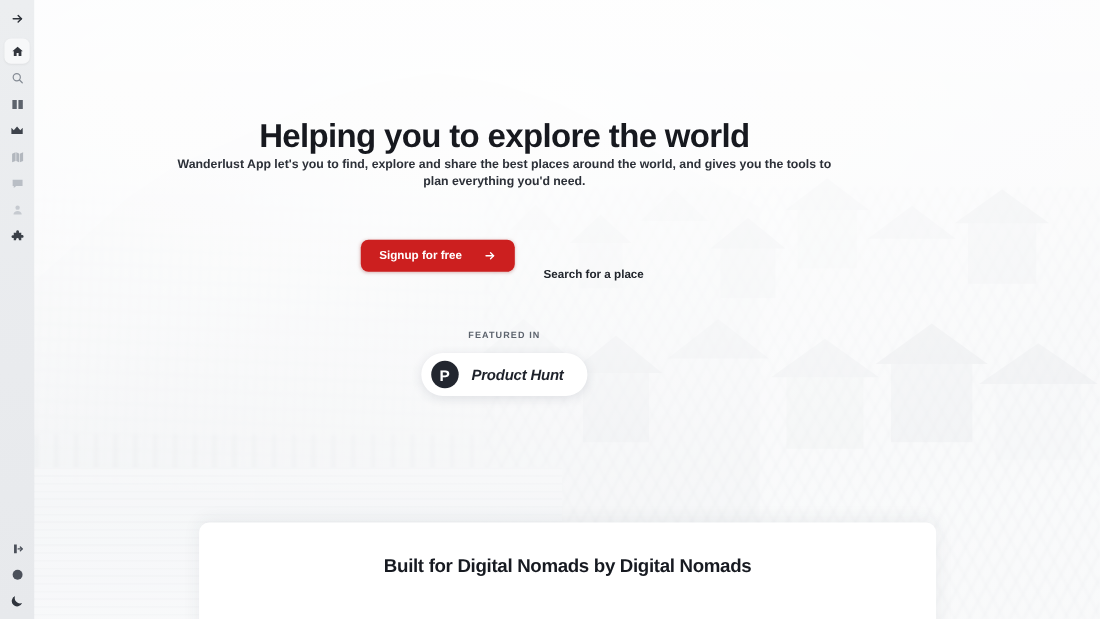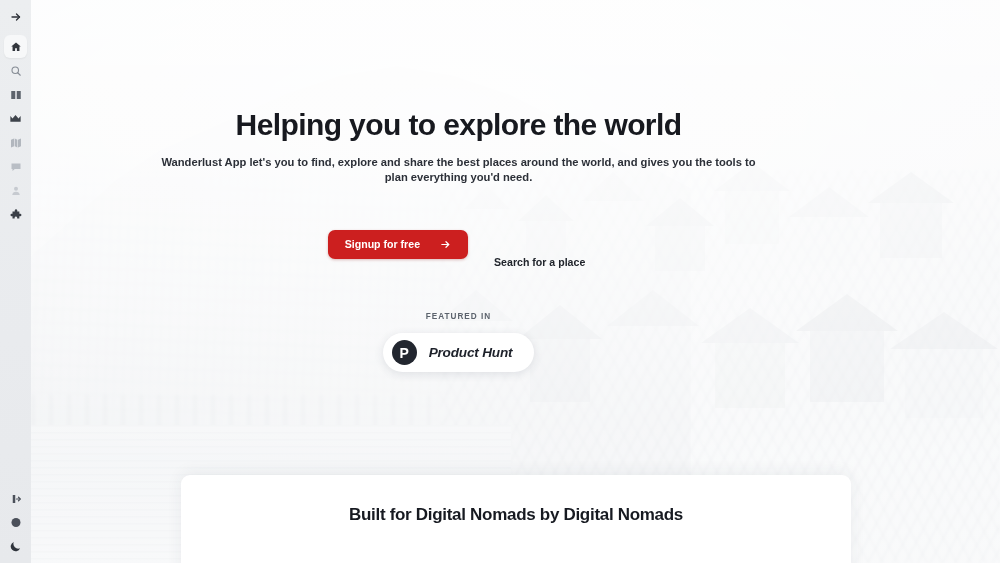--- a/index.html
+++ b/index.html
@@ -158,21 +158,20 @@
   }
   .hero-title {
     font-size: 30px;
     font-weight: 700;
     letter-spacing: -0.6px;
     color: #17191f;
     text-align: center;
     line-height: 1.15;
   }
   .hero-sub {
-    margin-top: 12px;
     width: 596px;
     text-align: center;
     font-size: 11.2px;
     line-height: 1.38;
     color: #2c3038;
     font-weight: 600;
   }
   .cta-row {
     margin-top: 30px;
     display: flex;

